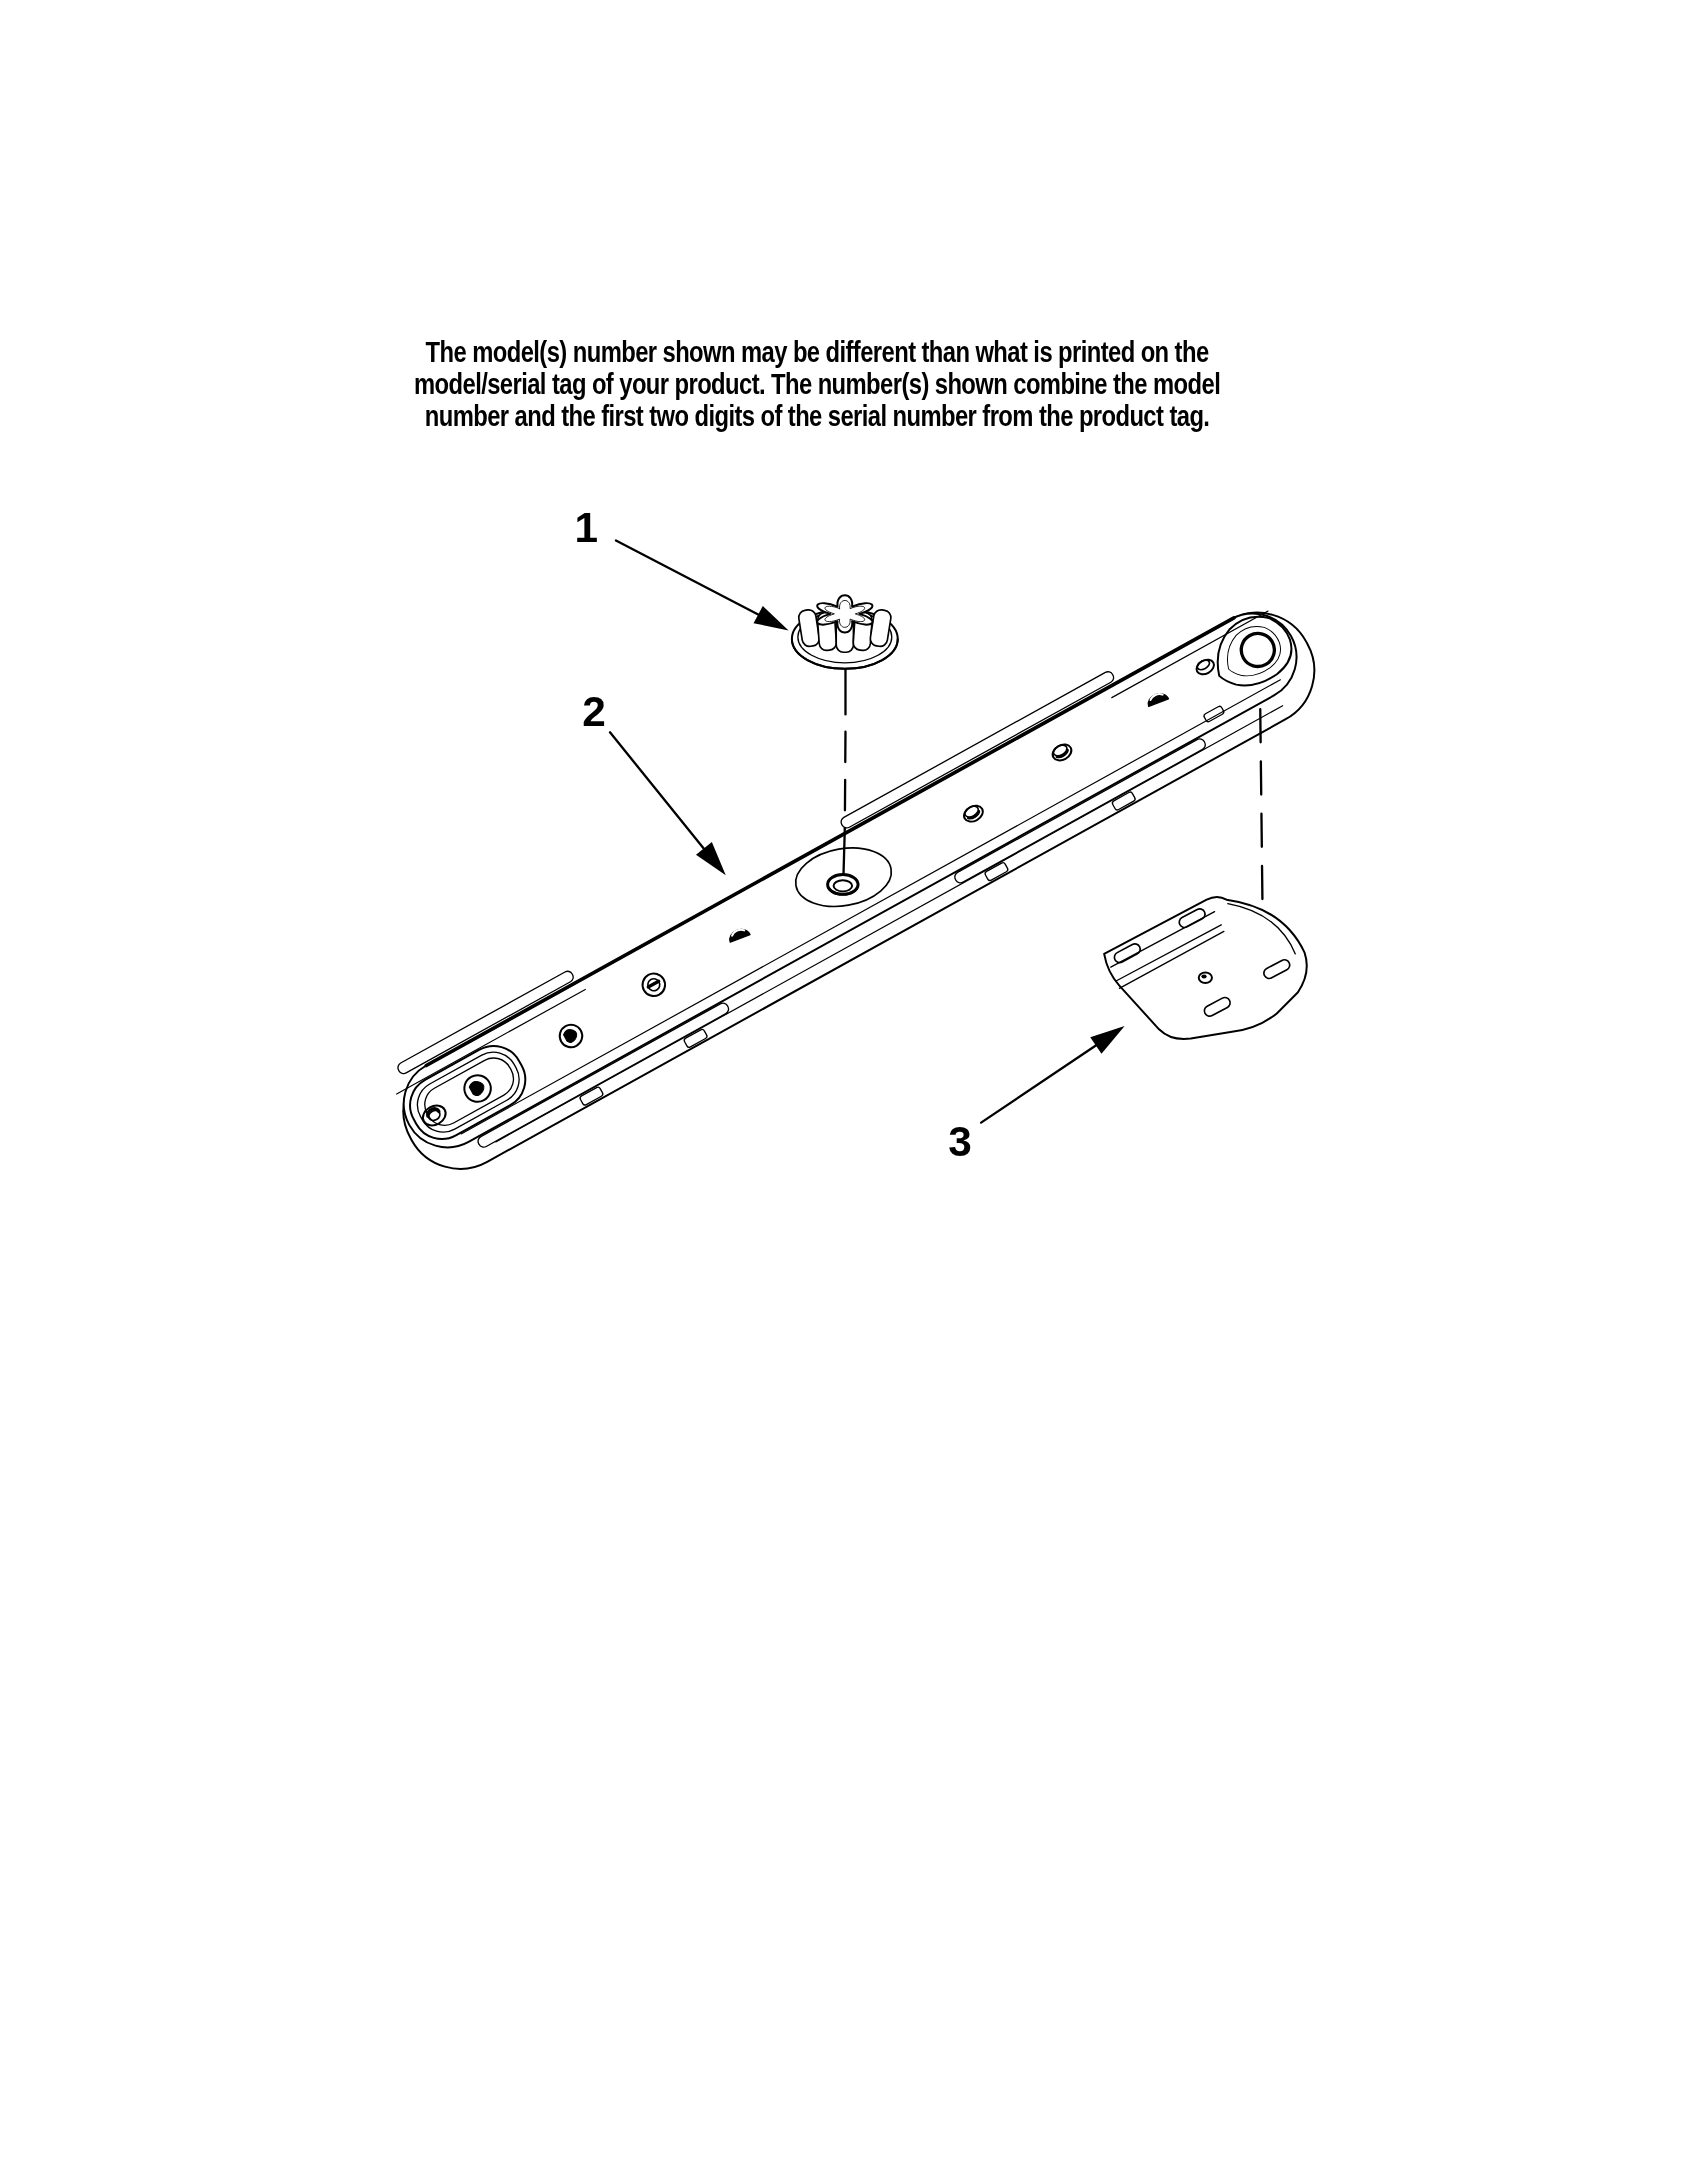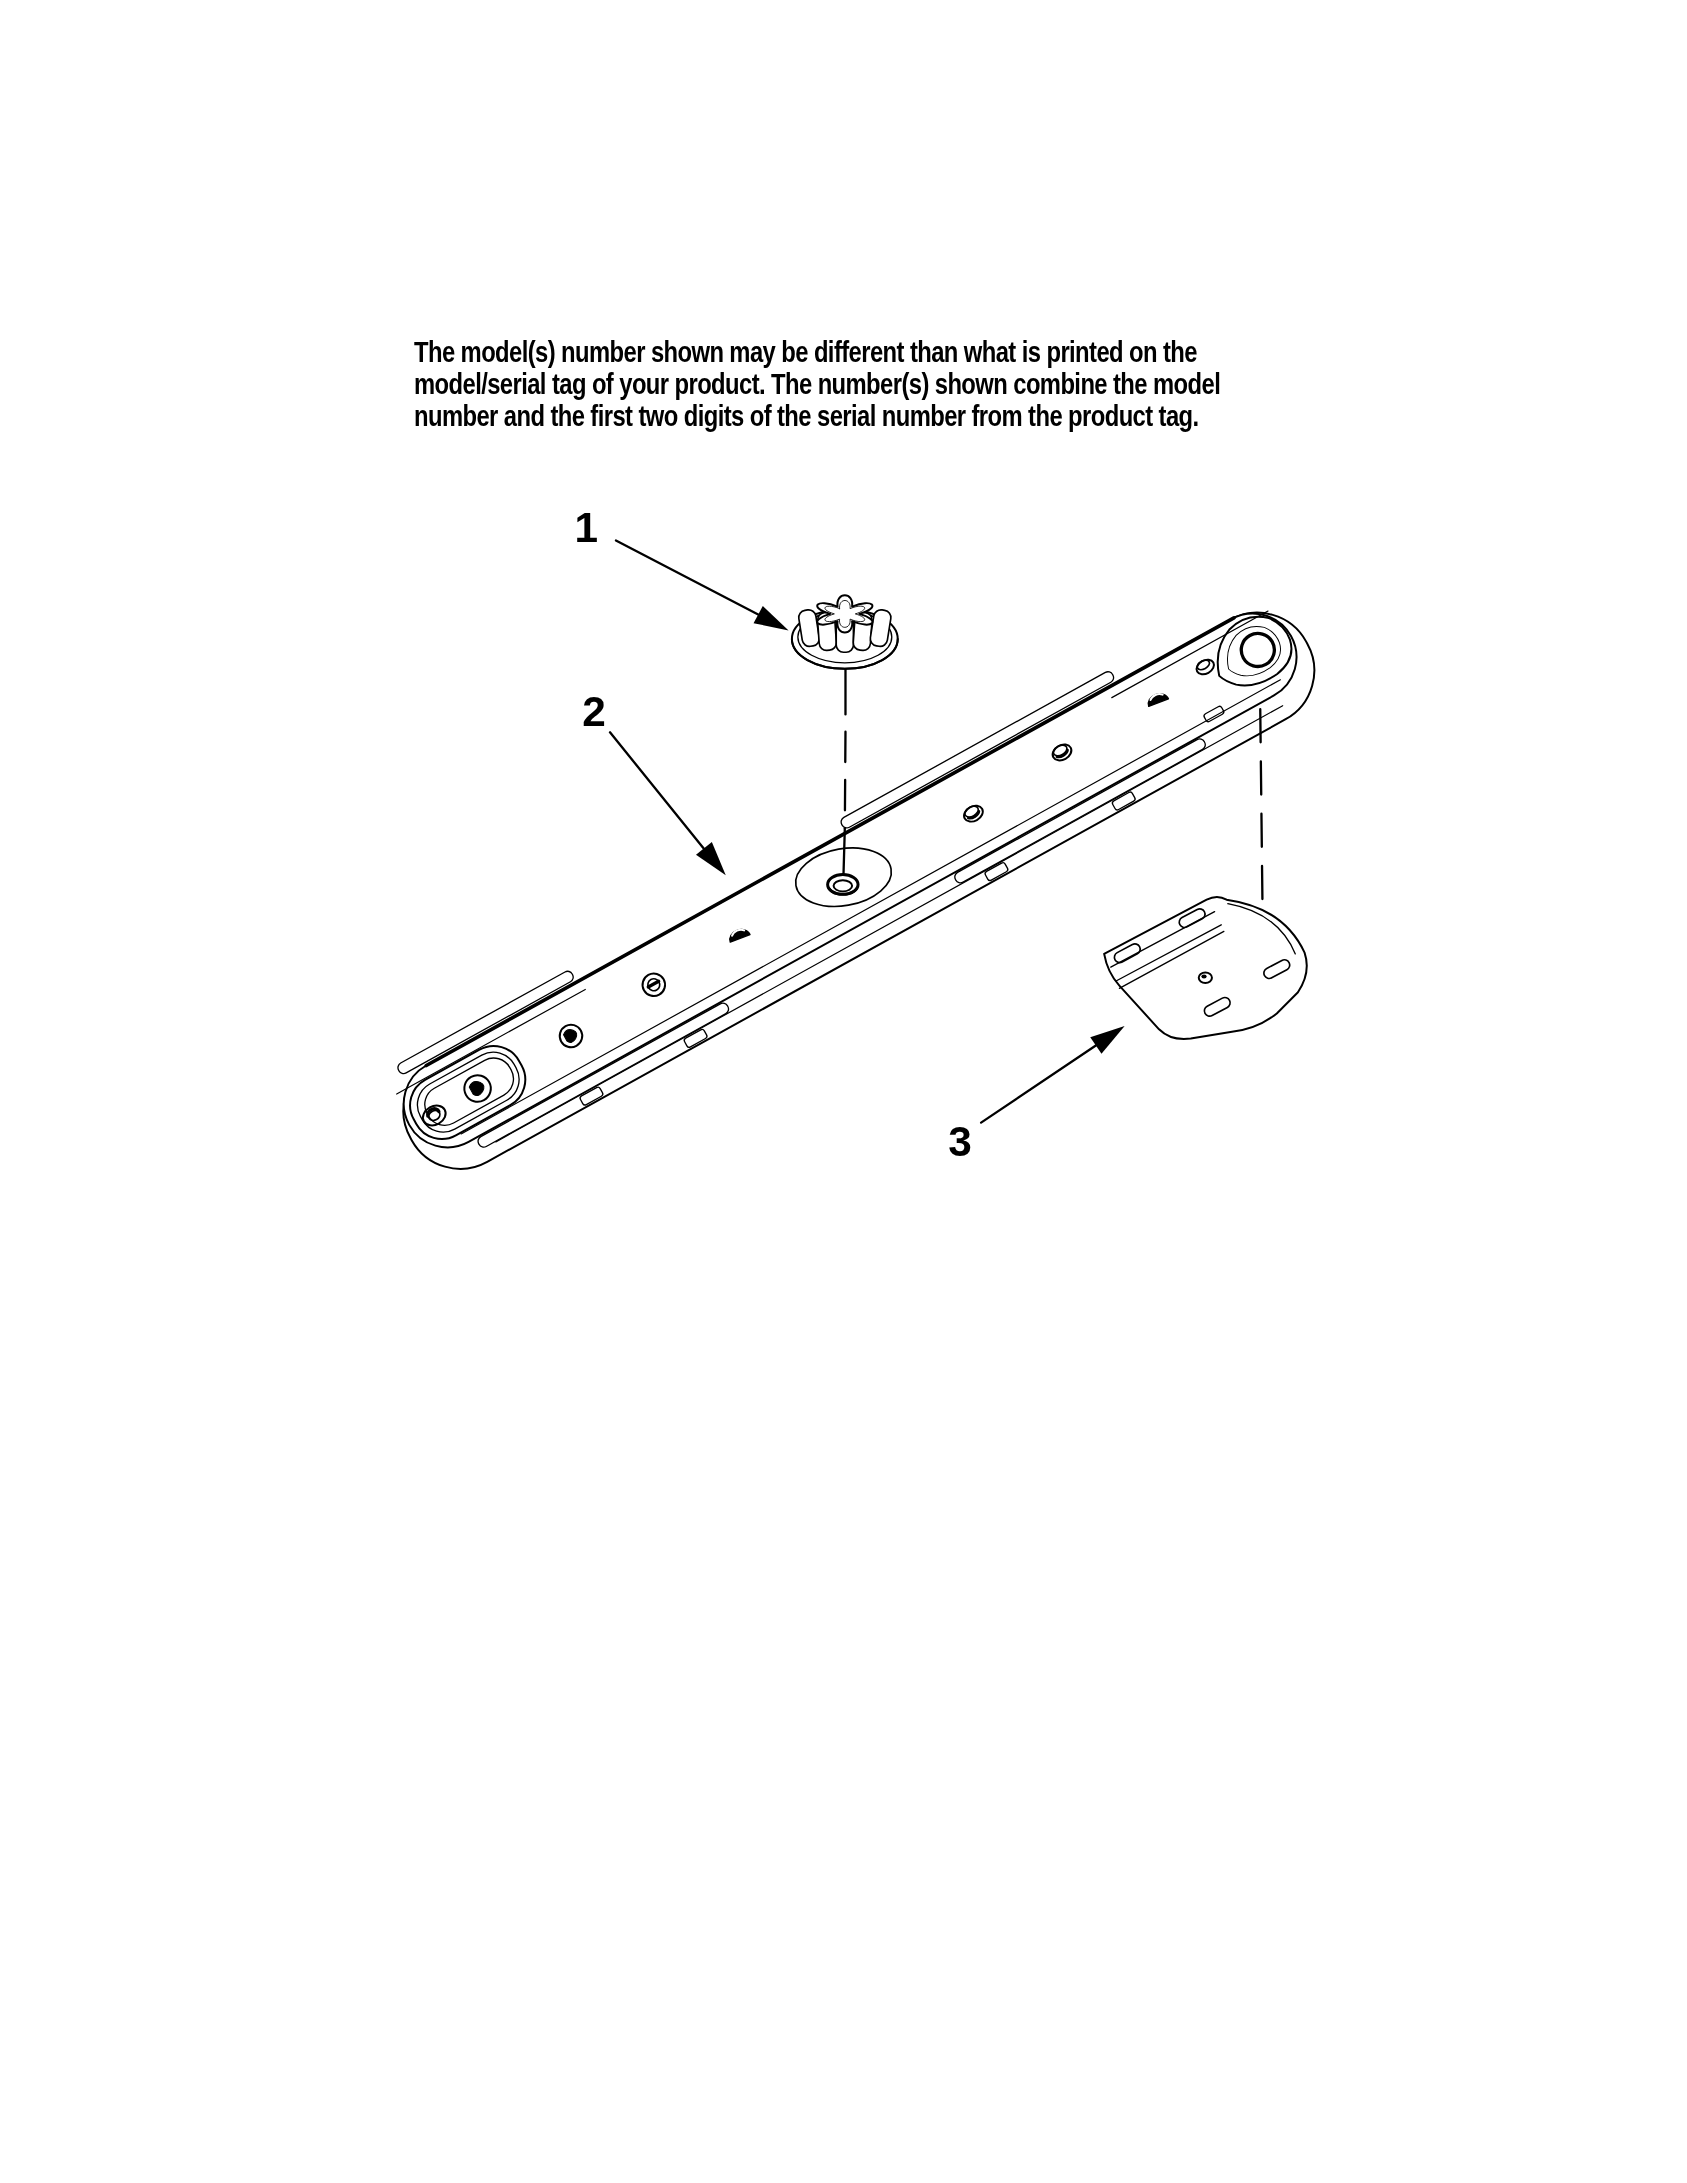--- a/index.html
+++ b/index.html
@@ -4,21 +4,21 @@
 <style>
   html, body {
     margin: 0; padding: 0;
     width: 1687px; height: 2183px;
     background: #ffffff;
     font-family: "Liberation Sans", sans-serif;
   }
   .page {
     position: absolute; left: 0; top: 0;
     width: 1440px; height: 2183px;
-    background: #ffffff; overflow: hidden;
+    background: #ffffff; overflow: hidden; text-align: center;
   }
   .note {
     position: absolute; left: 414px; top: 307px;
     color: #000000;
     font-size: 29px; font-weight: 700;
     letter-spacing: -0.7px;
     line-height: 32px;
     transform: scaleX(0.82);
     transform-origin: left top;
     white-space: nowrap;

